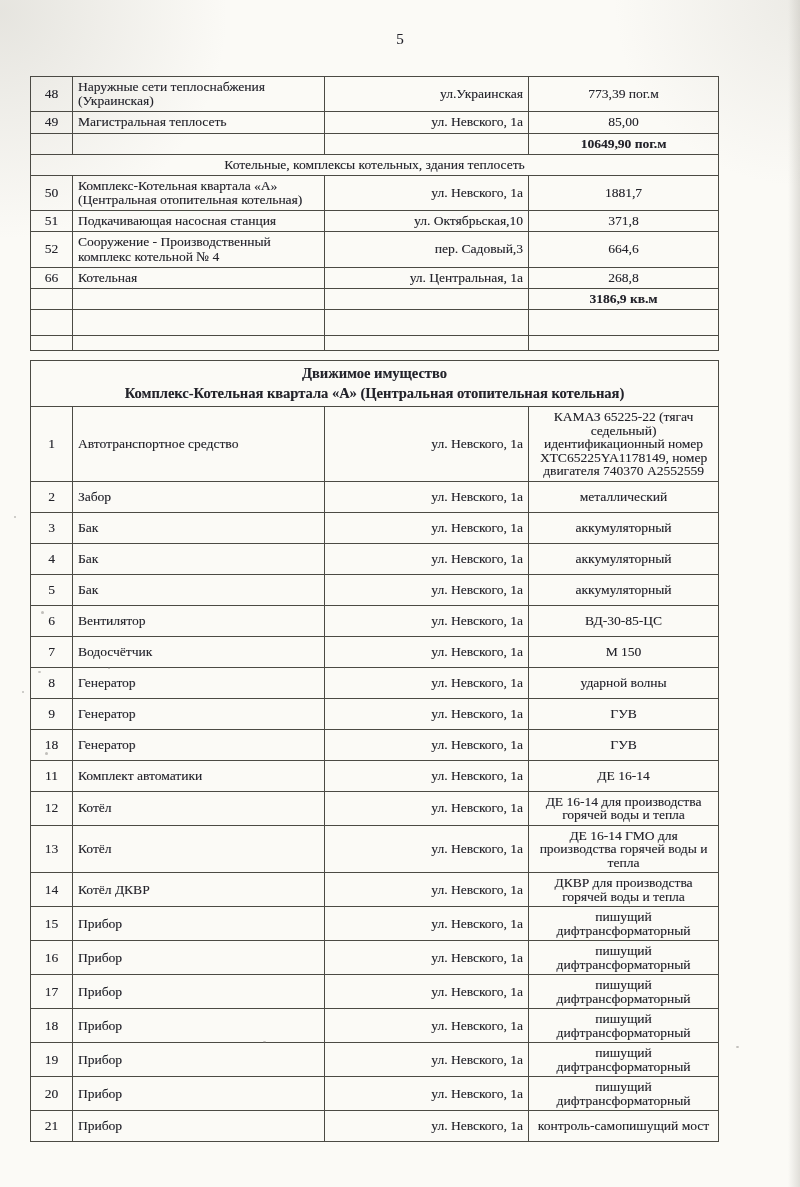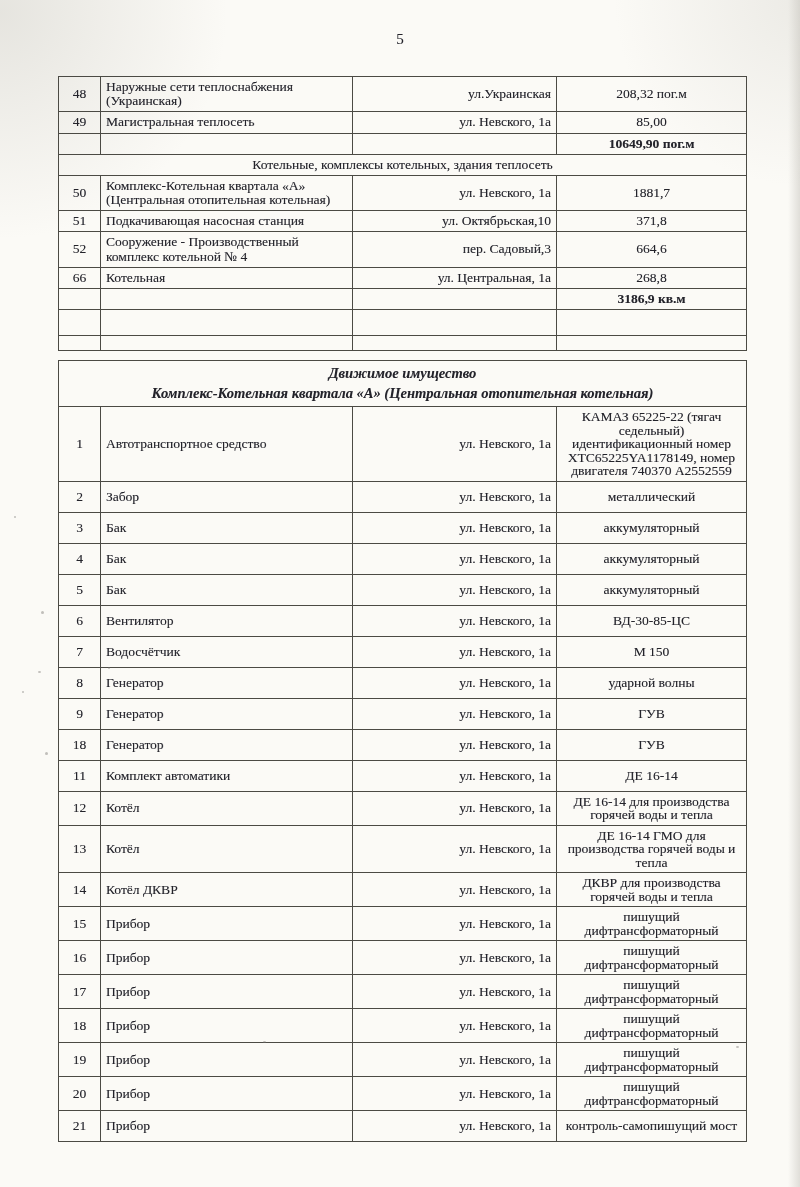--- a/index.html
+++ b/index.html
@@ -16,21 +16,21 @@
     text-shadow: 0.3px 0.3px 0.6px rgba(40,40,55,0.30);
   }
   .pagenum {
     padding-top: 31px; height: 22px;
     text-align: center; font-size: 15px;
   }
   table.tbl {
     border-collapse: collapse;
     table-layout: fixed;
     width: 688px;
-    margin-left: 58px;
+    margin-left: 30px;
   }
   .tbl td {
     border: 1px solid #4b4a44;
     padding: 3px 5px;
     font-size: 13.5px;
     line-height: 1.05;
     vertical-align: middle;
     overflow: hidden;
   }
   .tbl1 { margin-top: 23px; }
@@ -43,41 +43,41 @@
   .c-name { text-align: left; }
   .c-addr { text-align: right; }
   .tbl1 .c-val { text-align: center; }
   .tbl2 .c-val { text-align: center; line-height: 1.0; }
   .tbl2 td { height: 24px; }
   .c-total { font-weight: bold; }
   .c-section { text-align: center; padding: 4px 2px; }
   .row-empty td { height: 19px; }
   .row-empty_thin td { height: 8px; }
   .c-mhead { text-align: center; font-weight: bold; padding: 4px 2px; }
-  .c-mhead .hl { font-size: 14.5px; line-height: 1.35; font-style: italic; }
+  .c-mhead .hl { font-size: 14.5px; line-height: 1.35; }
   .speck { position: absolute; background: rgba(120,118,112,0.45); border-radius: 50%; }
 </style>
 </head>
 <body>
 
 <div class="pagenum">5</div>
 
 <table class="tbl tbl1">
   <colgroup>
     <col class="col-num">
       <col class="col-name">
       <col class="col-addr">
       <col class="col-val">
   </colgroup>
   <tbody id="t1body">
       <tr>
     <td class="c-num">48</td>
     <td class="c-name">Наружные сети теплоснабжения (Украинская)</td>
     <td class="c-addr">ул.Украинская</td>
-    <td class="c-val">208,32 пог.м</td>
+    <td class="c-val">773,39 пог.м</td>
   </tr>
       <tr>
     <td class="c-num">49</td>
     <td class="c-name">Магистральная теплосеть</td>
     <td class="c-addr">ул. Невского, 1а</td>
     <td class="c-val">85,00</td>
   </tr>
       <tr>
     <td class="c-num"></td>
     <td class="c-name"></td>

